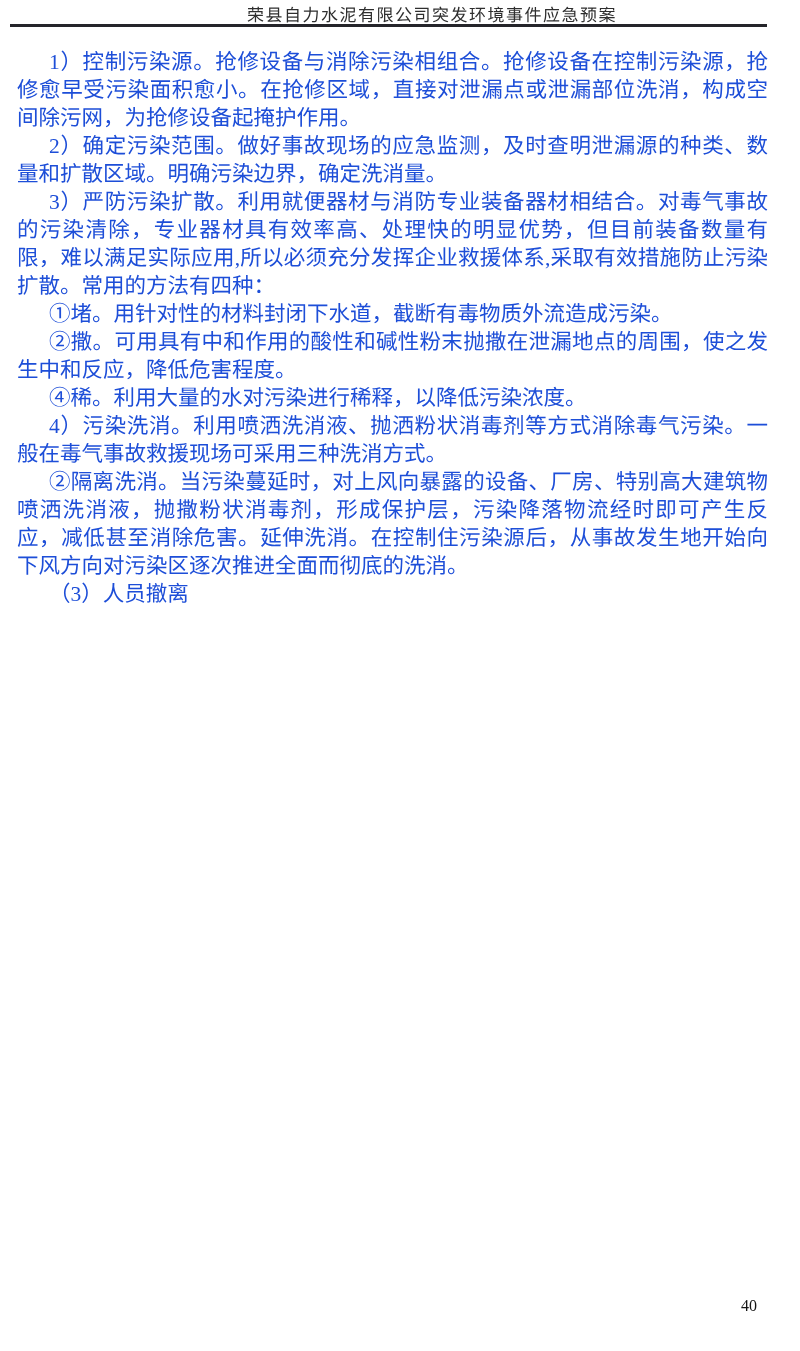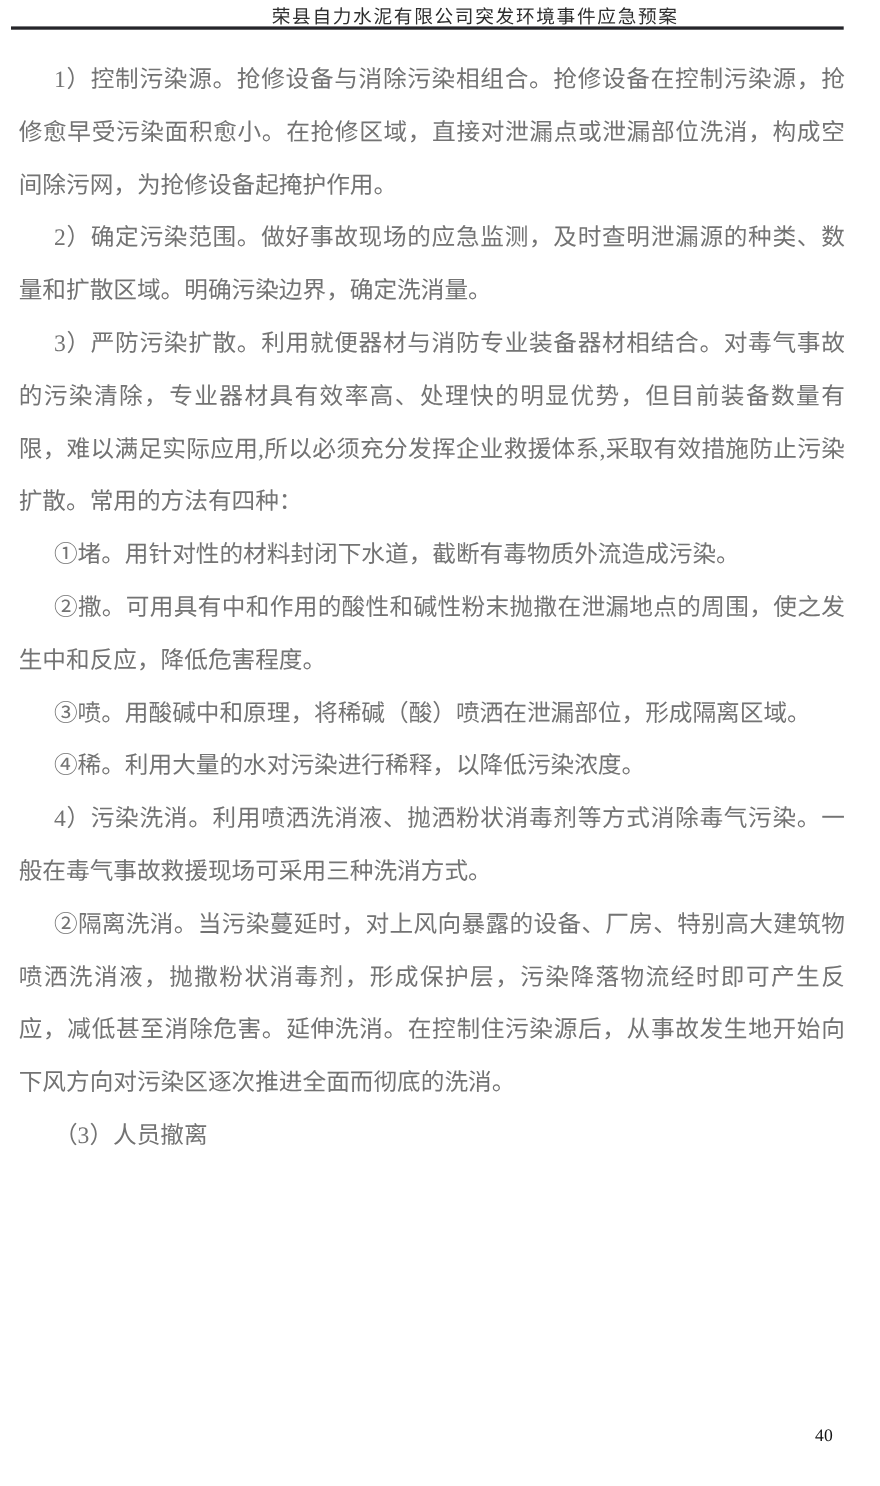--- a/index.html
+++ b/index.html
@@ -36,22 +36,22 @@
     width: 757px;
     height: 3px;
     background: #25252a;
   }
   .content {
     position: absolute;
     top: 48px;
     left: 17px;
     width: 751px;
     font-size: 21.5px;
-    line-height: 48px;
-    color: #737373;
+    line-height: 28px;
+    color: #1d4ed8;
     text-align: justify;
   }
   .content p {
     margin: 0;
     padding: 0;
     text-indent: 32px;
   }
   .page-number {
     position: absolute;
     top: 1297px;
@@ -70,21 +70,20 @@
     <span class="doc-header-title">荣县自力水泥有限公司突发环境事件应急预案</span>
   </div>
   <div class="doc-header-rule"></div>
 
   <div class="content">
     <p>1）控制污染源。抢修设备与消除污染相组合。抢修设备在控制污染源，抢修愈早受污染面积愈小。在抢修区域，直接对泄漏点或泄漏部位洗消，构成空间除污网，为抢修设备起掩护作用。</p>
     <p>2）确定污染范围。做好事故现场的应急监测，及时查明泄漏源的种类、数量和扩散区域。明确污染边界，确定洗消量。</p>
     <p>3）严防污染扩散。利用就便器材与消防专业装备器材相结合。对毒气事故的污染清除，专业器材具有效率高、处理快的明显优势，但目前装备数量有限，难以满足实际应用,所以必须充分发挥企业救援体系,采取有效措施防止污染扩散。常用的方法有四种：</p>
     <p>①堵。用针对性的材料封闭下水道，截断有毒物质外流造成污染。</p>
     <p>②撒。可用具有中和作用的酸性和碱性粉末抛撒在泄漏地点的周围，使之发生中和反应，降低危害程度。</p>
-    <p>③喷。用酸碱中和原理，将稀碱（酸）喷洒在泄漏部位，形成隔离区域。</p>
     <p>④稀。利用大量的水对污染进行稀释，以降低污染浓度。</p>
     <p>4）污染洗消。利用喷洒洗消液、抛洒粉状消毒剂等方式消除毒气污染。一般在毒气事故救援现场可采用三种洗消方式。</p>
     <p>②隔离洗消。当污染蔓延时，对上风向暴露的设备、厂房、特别高大建筑物喷洒洗消液，抛撒粉状消毒剂，形成保护层，污染降落物流经时即可产生反应，减低甚至消除危害。延伸洗消。在控制住污染源后，从事故发生地开始向下风方向对污染区逐次推进全面而彻底的洗消。</p>
     <p>（3）人员撤离</p>
   </div>
 
   <div class="page-number">40</div>
 
 </div>
 

